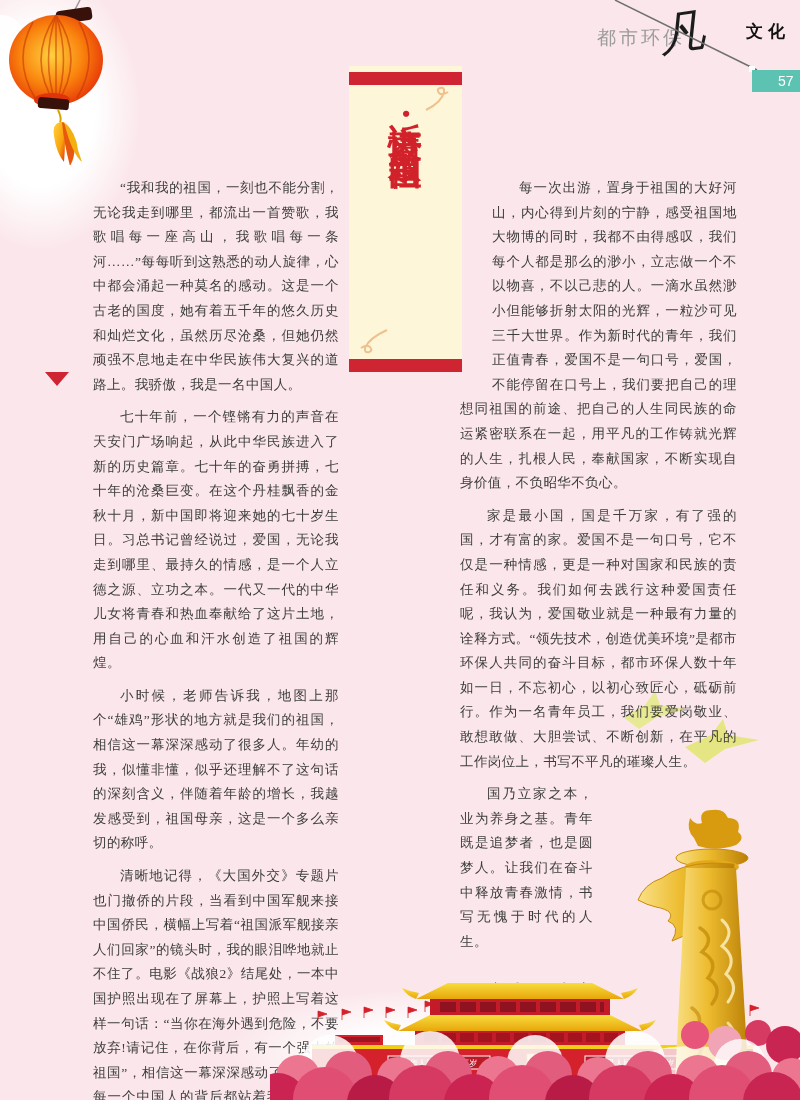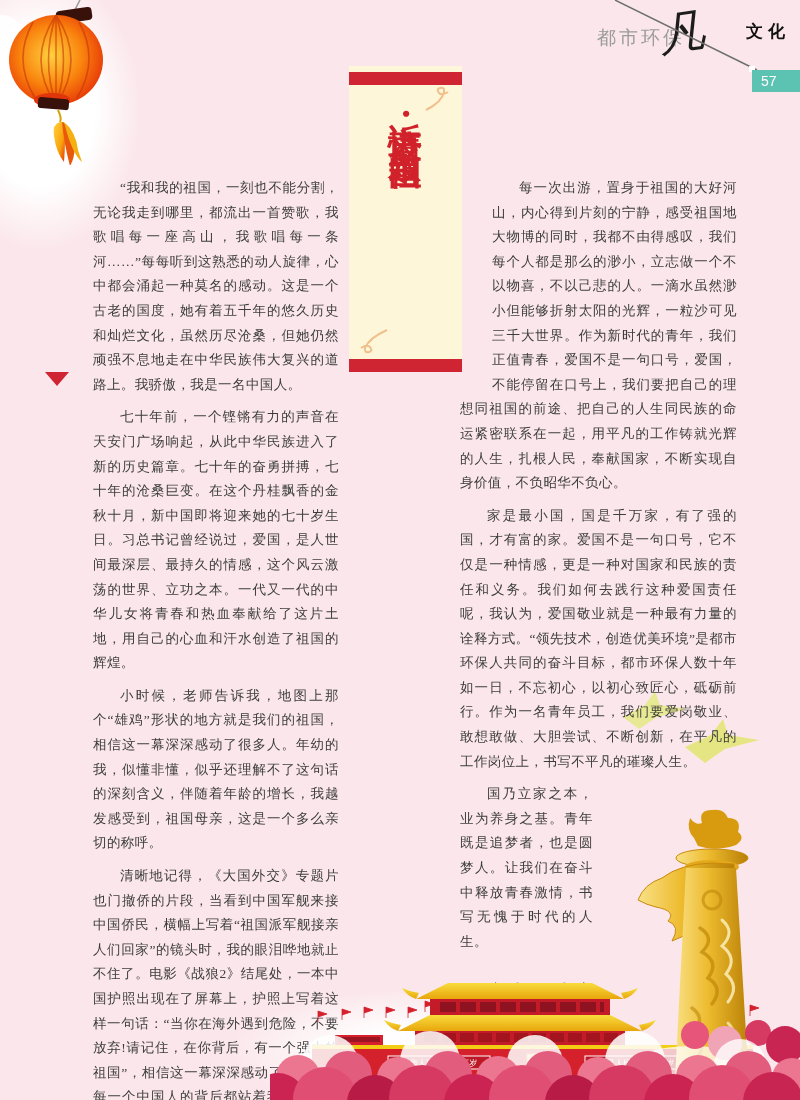--- a/index.html
+++ b/index.html
@@ -14,21 +14,21 @@
   
   #magazine-name{position:absolute;left:597px;top:25px;font-size:19px;color:#9b9b9b;
     letter-spacing:3px;font-family:"Liberation Sans",sans-serif;}
   #monogram{position:absolute;left:658px;top:10px;font-size:46px;color:#1c1c1c;
     font-family:"DejaVu Serif",serif;font-style:italic;transform:rotate(-8deg);line-height:1;}
   #section-name{position:absolute;left:722px;top:20px;font-size:17px;font-weight:bold;
     color:#111;letter-spacing:5px;font-family:"Liberation Sans",sans-serif;margin-left:24px;}
   #header-line{position:absolute;left:600px;top:0;width:200px;height:75px;}
   #page-tab{position:absolute;left:752px;top:70px;width:48px;height:22px;background:#5cc2b2;
     color:#fff;font-size:14px;font-family:"Liberation Sans",sans-serif;
-    display:flex;align-items:center;padding-left:9px;box-sizing:border-box;}
+    display:flex;align-items:center;padding-left:26px;box-sizing:border-box;}
   #tab-notch{position:absolute;left:749px;top:66px;width:6px;height:6px;background:#fff;}
   
   #title-banner{position:absolute;left:349px;top:66px;width:113px;height:306px;background:#fdf6d8;}
   .banner-bar{position:absolute;left:0;width:113px;height:13px;background:#cf2533;}
   #banner-bar-top{top:6px;}
   #banner-bar-bottom{bottom:0;}
   #banner-tip{position:absolute;left:45px;top:372px;width:0;height:0;
     border-left:12px solid transparent;border-right:12px solid transparent;
     border-top:14px solid #cf2533;}
   #banner-title{position:absolute;left:50%;top:30px;transform:translateX(-50%);
@@ -121,21 +121,21 @@
   </div>
   <div id="banner-tip"></div>
 
   <svg class="art" id="doves-art" viewBox="0 0 150 95">
     <path d="M8,32 L30,20 L40,6 L45,20 L72,24 L42,32 L24,44 Z" fill="#e6e98c" opacity="0.9"></path>
     <path d="M70,62 L96,50 L108,34 L113,50 L144,55 L110,64 L90,78 Z" fill="#e2e678" opacity="0.9"></path>
   </svg>
 
   <div class="col" id="col-left">
     <p>“我和我的祖国，一刻也不能分割，无论我走到哪里，都流出一首赞歌，我歌唱每一座高山，我歌唱每一条河……”每每听到这熟悉的动人旋律，心中都会涌起一种莫名的感动。这是一个古老的国度，她有着五千年的悠久历史和灿烂文化，虽然历尽沧桑，但她仍然顽强不息地走在中华民族伟大复兴的道路上。我骄傲，我是一名中国人。</p>
-    <p>七十年前，一个铿锵有力的声音在天安门广场响起，从此中华民族进入了新的历史篇章。七十年的奋勇拼搏，七十年的沧桑巨变。在这个丹桂飘香的金秋十月，新中国即将迎来她的七十岁生日。习总书记曾经说过，爱国，是人世间最深层、最持久的情感，这个风云激荡的世界、立功之本。一代又一代的中华儿女将青春和热血奉献给了这片土地，用自己的心血和汗水创造了祖国的辉煌。</p>
+    <p>七十年前，一个铿锵有力的声音在天安门广场响起，从此中华民族进入了新的历史篇章。七十年的奋勇拼搏，七十年的沧桑巨变。在这个丹桂飘香的金秋十月，新中国即将迎来她的七十岁生日。习总书记曾经说过，爱国，无论我走到哪里、最持久的情感，是一个人立德之源、立功之本。一代又一代的中华儿女将青春和热血奉献给了这片土地，用自己的心血和汗水创造了祖国的辉煌。</p>
     <p>小时候，老师告诉我，地图上那个“雄鸡”形状的地方就是我们的祖国，相信这一幕深深感动了很多人。年幼的我，似懂非懂，似乎还理解不了这句话的深刻含义，伴随着年龄的增长，我越发感受到，祖国母亲，这是一个多么亲切的称呼。</p>
     <p>清晰地记得，《大国外交》专题片也门撤侨的片段，当看到中国军舰来接中国侨民，横幅上写着“祖国派军舰接亲人们回家”的镜头时，我的眼泪哗地就止不住了。电影《战狼2》结尾处，一本中国护照出现在了屏幕上，护照上写着这样一句话：“当你在海外遇到危险，不要放弃!请记住，在你背后，有一个强大的祖国”，相信这一幕深深感动了很多人。每一个中国人的背后都站着我们强大的祖国，每一个中国人的心中都装着我们的祖国，这是一个日新月异的世界，这个风云激荡的世界，我们，一定要让祖国变得更加强大。</p>
   </div>
 
   <div class="col" id="col-right">
     <div id="banner-spacer"></div>
     <p>每一次出游，置身于祖国的大好河山，内心得到片刻的宁静，感受祖国地大物博的同时，我都不由得感叹，我们每个人都是那么的渺小，立志做一个不以物喜，不以己悲的人。一滴水虽然渺小但能够折射太阳的光辉，一粒沙可见三千大世界。作为新时代的青年，我们正值青春，爱国不是一句口号，爱国，不能停留在口号上，我们要把自己的理想同祖国的前途、把自己的人生同民族的命运紧密联系在一起，用平凡的工作铸就光辉的人生，扎根人民，奉献国家，不断实现自身价值，不负昭华不负心。</p>
     <p>家是最小国，国是千万家，有了强的国，才有富的家。爱国不是一句口号，它不仅是一种情感，更是一种对国家和民族的责任和义务。我们如何去践行这种爱国责任呢，我认为，爱国敬业就是一种最有力量的诠释方式。“领先技术，创造优美环境”是都市环保人共同的奋斗目标，都市环保人数十年如一日，不忘初心，以初心致匠心，砥砺前行。作为一名青年员工，我们要爱岗敬业、敢想敢做、大胆尝试、不断创新，在平凡的工作岗位上，书写不平凡的璀璨人生。</p>
     <div id="huabiao-spacer"></div>
     <p>国乃立家之本，业为养身之基。青年既是追梦者，也是圆梦人。让我们在奋斗中释放青春激情，书写无愧于时代的人生。</p>

